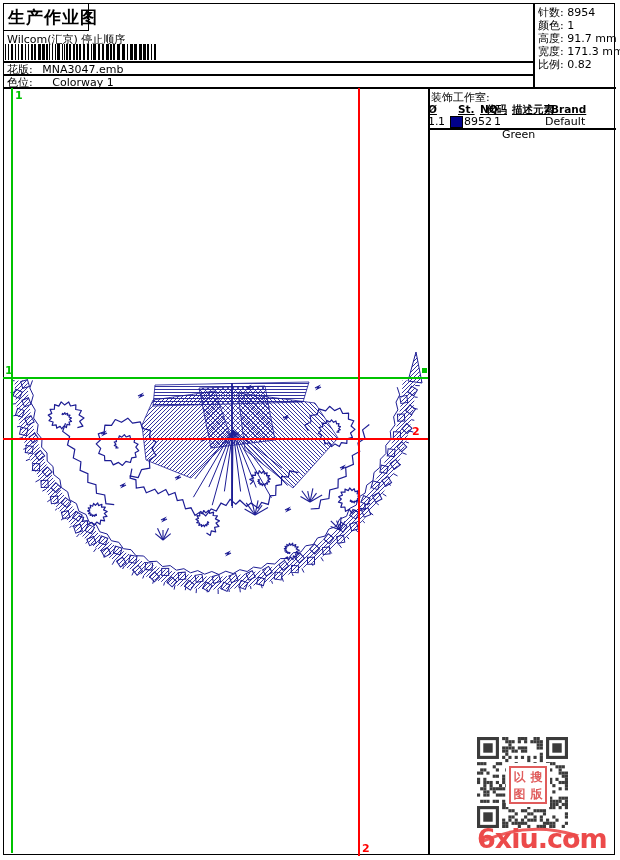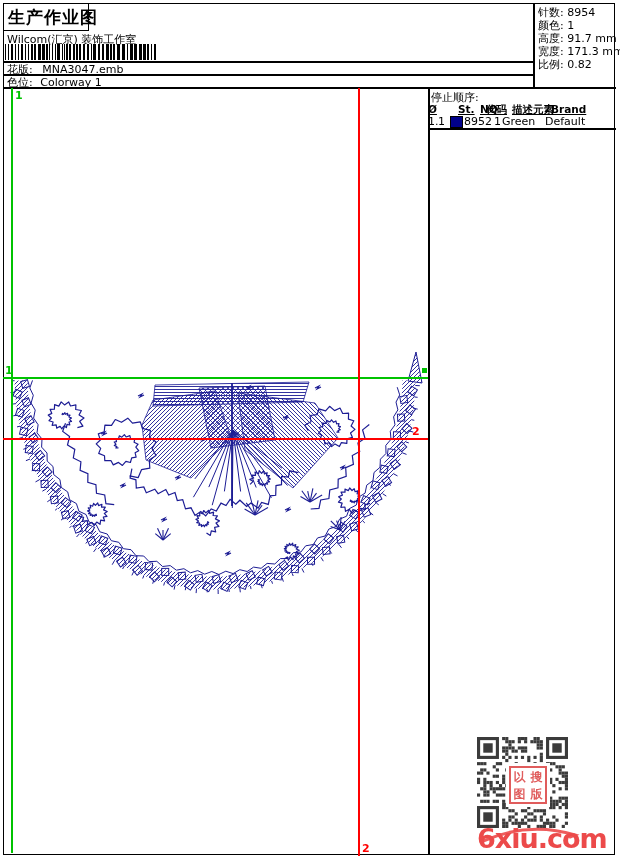--- a/index.html
+++ b/index.html
@@ -27,21 +27,21 @@
   <div class="abs" style="left:3px;top:3px;width:612px;height:852px;border:1.5px solid #000;box-sizing:border-box;"></div>
   <div class="abs" style="left:3px;top:3px;width:86px;height:28px;border-right:1.5px solid #000;border-bottom:1.5px solid #000;box-sizing:border-box;"></div>
   <div class="ln" style="left:3px;top:61px;width:531px;height:1.5px;"></div>
   <div class="ln" style="left:3px;top:74px;width:531px;height:1.5px;"></div>
   <div class="ln" style="left:3px;top:87px;width:613px;height:1.5px;"></div>
   <div class="ln" style="left:533px;top:3px;width:1.5px;height:85px;"></div>
   <div class="ln" style="left:428px;top:88px;width:1.5px;height:767px;"></div>
   <div class="ln" style="left:428px;top:128px;width:188px;height:1.5px;"></div>
 
   <div class="abs title" style="left:8px;top:6px;">生产作业图</div>
-  <div class="abs t11" style="left:7px;top:33px;">Wilcom(汇京) 装饰工作室</div>
+  <div class="abs t11" style="left:7px;top:33px;">Wilcom(汇京) 停止顺序</div>
   <svg class="abs" id="barcode" style="left:5px;top:44px;" width="153" height="16" viewBox="0 0 153 16">
       <rect x="0" y="0" width="1" height="16" fill="#000"></rect>
       <rect x="3" y="0" width="1" height="16" fill="#000"></rect>
       <rect x="6" y="0" width="2" height="16" fill="#000"></rect>
       <rect x="10" y="0" width="1" height="16" fill="#000"></rect>
       <rect x="13" y="0" width="1" height="16" fill="#000"></rect>
       <rect x="16" y="0" width="2" height="16" fill="#000"></rect>
       <rect x="20" y="0" width="1" height="16" fill="#000"></rect>
       <rect x="23" y="0" width="1" height="16" fill="#000"></rect>
       <rect x="26" y="0" width="2" height="16" fill="#000"></rect>
@@ -79,46 +79,46 @@
       <rect x="142" y="0" width="2" height="16" fill="#000"></rect>
       <rect x="146" y="0" width="1" height="16" fill="#000"></rect>
       <rect x="149" y="0" width="2" height="16" fill="#000"></rect>
     </svg>
   <div class="abs t11" style="left:7px;top:63px;">
     <span>花版:</span>
     <span style="margin-left:6px;margin-top:6px;">MNA3047.emb</span>
   </div>
   <div class="abs t11" style="left:7px;top:76px;">
     <span>色位:</span>
-    <span style="margin-left:4px;">Colorway 1</span>
+    <span style="margin-left:16px;">Colorway 1</span>
   </div>
 
   <div class="abs" style="left:538px;top:6px;">
     <div class="t11"><span>针数:</span> <span>8954</span></div>
     <div class="t11"><span>颜色:</span> <span>1</span></div>
     <div class="t11"><span>高度:</span> <span>91.7 mm</span></div>
     <div class="t11"><span>宽度:</span> <span>171.3 mm</span></div>
     <div class="t11"><span>比例:</span> <span>0.82</span></div>
   </div>
 
-  <div class="abs t11" style="left:431px;top:91px;">停止顺序:</div>
+  <div class="abs t11" style="left:431px;top:91px;">装饰工作室:</div>
   <div class="abs hdrcell" style="left:428px;top:103px;">Ø</div>
   <div class="abs hdrcell" style="left:436px;top:103px;padding-left:44px;">NØ</div>
   <div class="abs hdrcell" style="left:458px;top:103px;">St.</div>
   <div class="abs hdrcell" style="left:486px;top:103px;">代码</div>
   <div class="abs hdrcell" style="left:512px;top:103px;">描述</div>
   <div class="abs hdrcell" style="left:510px;top:103px;padding-left:41px;">Brand</div>
   <div class="abs hdrcell" style="left:533px;top:103px;">元素</div>
   <div>
     <div class="abs t11" style="left:428px;top:115px;">1.</div>
     <div class="abs t11" style="left:438px;top:115px;">1</div>
     <div class="swatch" style="left: 450px; top: 116px; background-color: rgb(0, 0, 139);"></div>
     <div class="abs t11" style="left:464px;top:115px;">8952</div>
     <div class="abs t11" style="left:494px;top:115px;">1</div>
-    <div class="abs t11" style="left:502px;top:115px;">Green</div>
+    <div class="abs t11" style="left:502px;top:128px;">Green</div>
     <div class="abs t11" style="left:525px;top:115px;margin-left:20px;">Default</div>
   </div>
 
   <svg class="abs" id="design" style="left:3px;top:88px;" width="425" height="768" viewBox="0 0 425 768">
       <defs>
         <pattern id="h45" width="4" height="4" patternUnits="userSpaceOnUse">
           <path d="M0,4 L4,0" stroke="#1c1c94" stroke-width="0.9" fill="none"></path>
         </pattern>
         <pattern id="h135" width="4" height="4" patternUnits="userSpaceOnUse">
           <path d="M0,0 L4,4" stroke="#1c1c94" stroke-width="0.9" fill="none"></path>

